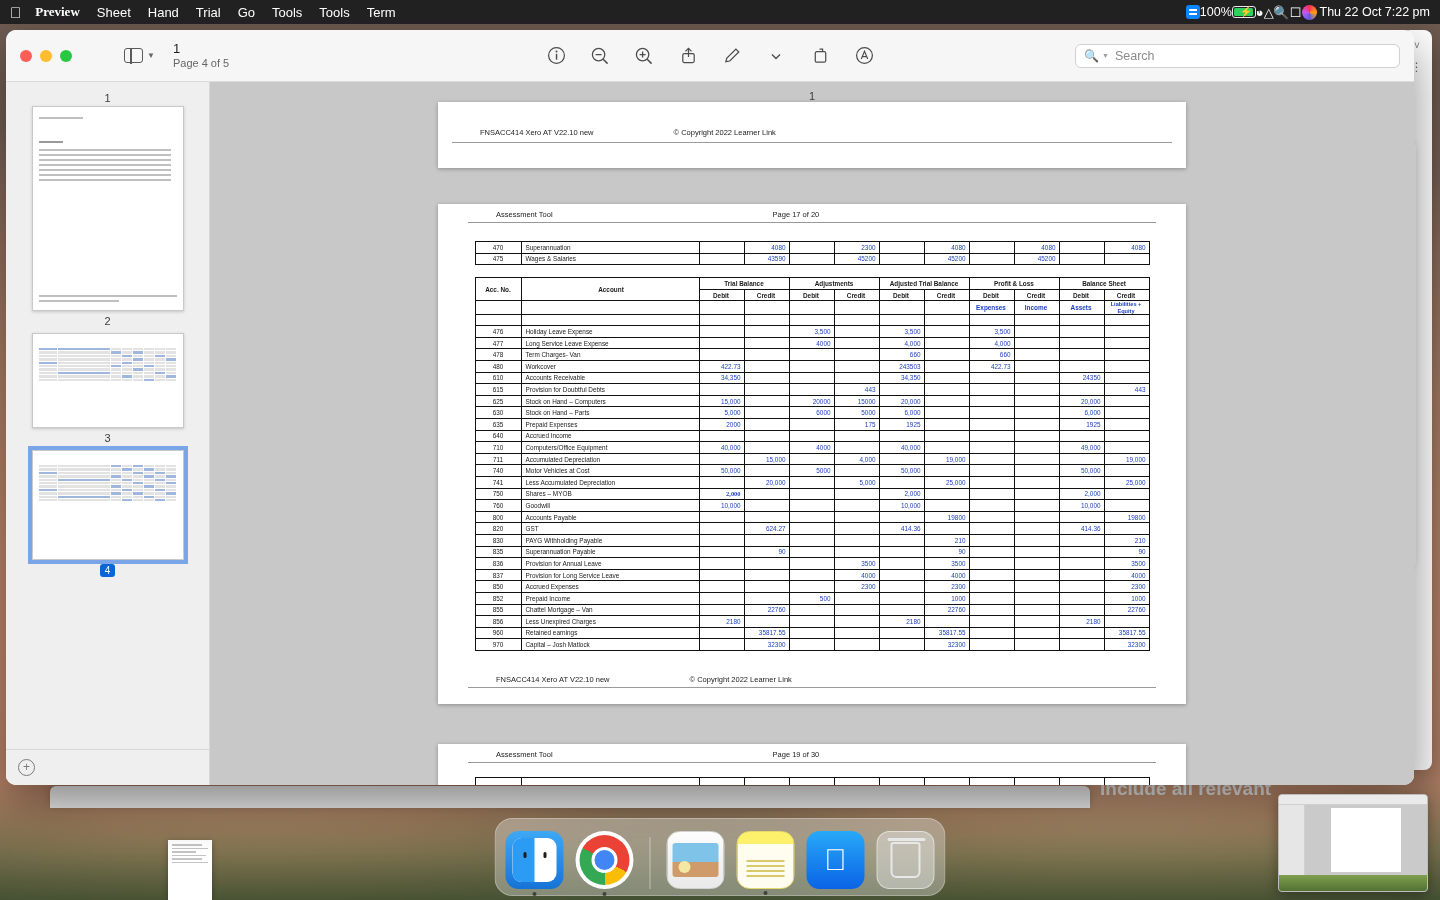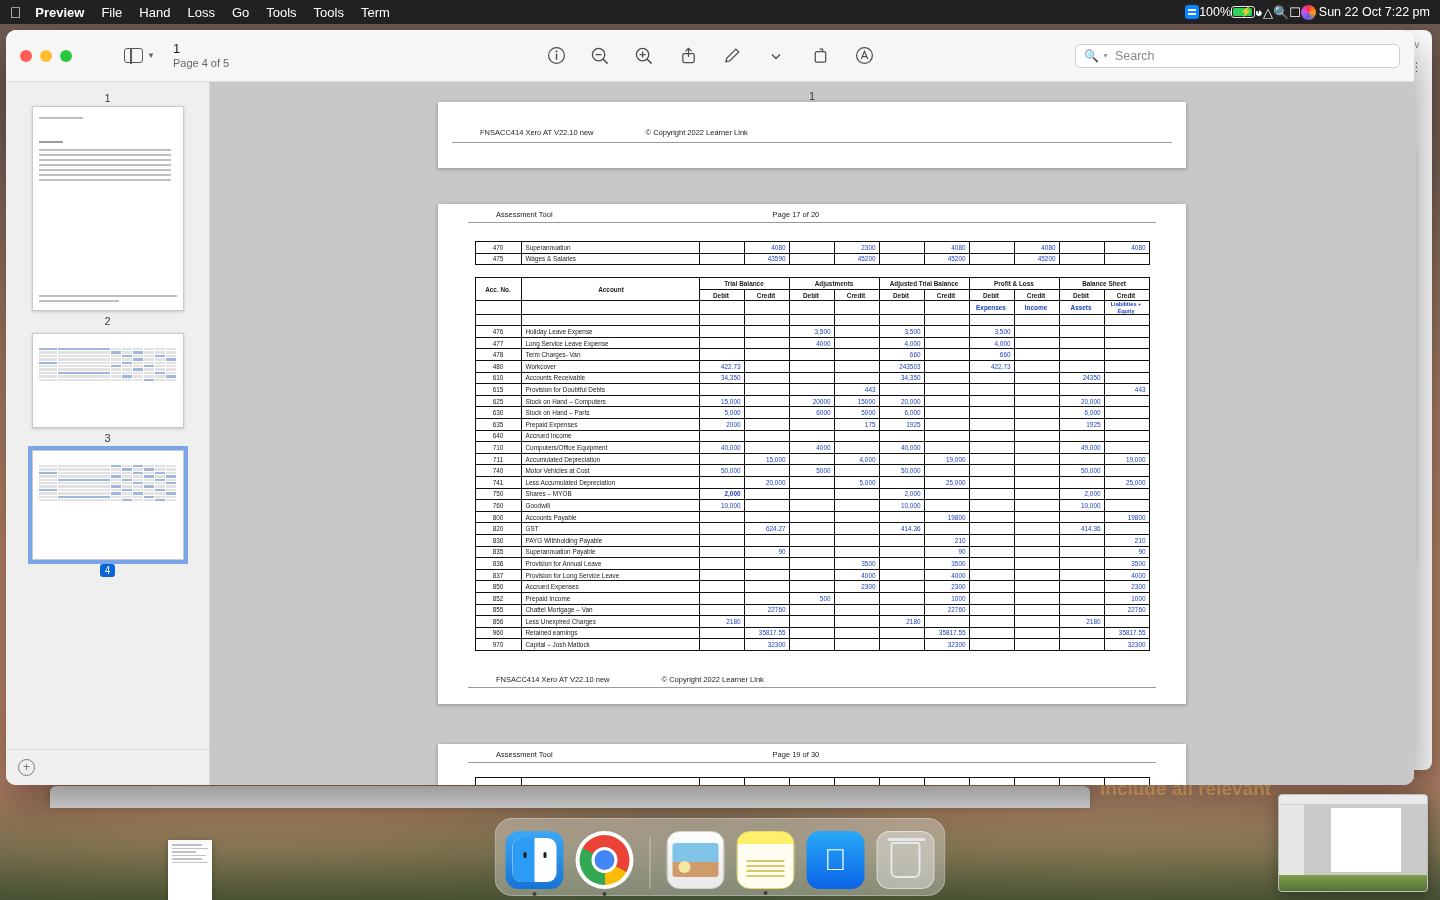--- a/index.html
+++ b/index.html
@@ -133,35 +133,35 @@
     box-shadow: 0 1px 4px rgba(0,0,0,.3);
   }
   .sheet-partial-top { height: 66px; }
   .sheet.main { padding: 0 16px; }
   .sheet-gap { height: 14px; }
 
   .doc-hdr {
     display: flex; font-size: 7.5px; color: #222; padding: 6px 12px 3px 28px;
     border-bottom: 1px solid #999; margin: 0 14px;
   }
-  .doc-hdr .right { margin-left: 52px; }
+  .doc-hdr .right { margin-left: 80px; }
 
   .hdr-row {
     display: flex; font-size: 7.5px; color: #222; margin: 0 14px;
     padding: 6px 12px 3px 28px; border-bottom: 1px solid #999;
   }
   .hdr-row .pg { margin-left: 220px; }
 
   table.tb { border-collapse: collapse; font-size: 6.4px; color: #1a1a1a; margin: 18px auto 0 auto; }
   table.tb td, table.tb th { border: 1px solid #111; padding: 0 2px; height: 11.6px; vertical-align: middle; }
   .c-acc { width: 46px; text-align: center; }
   .c-name { width: 178px; text-align: left; padding-left: 4px !important; }
   .c-amt { width: 45px; text-align: right; padding-right: 3px !important; }
   .blue { color: #1a3fbf; }
-  .bold { font-weight: bold; }
+  .bold { font-weight: bold; font-family: Liberation Serif, serif; }
   .th { text-align: center; font-weight: bold; }
   .spacer-row td { height: 9px; }
 
   
   .bg-win-right {
     position: absolute; right: 8px; top: 30px; width: 30px; height: 740px;
     background: #fff; border-radius: 8px 8px 8px 8px; box-shadow: 0 10px 30px rgba(0,0,0,.3);
     z-index: 30; display: flex; flex-direction: column; align-items: center; padding-top: 10px; gap: 9px;
   }
   .bg-win-right .dots { color: #6b6b6b; font-size: 12px; letter-spacing: 1px; }
@@ -176,21 +176,21 @@
   .bg-text2 { position: absolute; right: 42px; top: 432px; font-size: 13px; color: #111; z-index: 33;}
   .bg-text3 { position: absolute; right: 44px; top: 540px; font-size: 13px; color: #111; z-index: 33;}
 
   
   .bottom-strip {
     position: absolute; left: 50px; top: 786px; width: 1040px; height: 22px;
     background: #efefef; border-radius: 6px 6px 0 0; box-shadow: 0 -2px 8px rgba(0,0,0,.2); z-index: 20;
   }
   .caption-text {
     position: absolute; left: 1100px; top: 778px; font-size: 19px; font-weight: bold;
-    color: #fdba74; z-index: 25; white-space: nowrap;
+    color: #e5e5e5; z-index: 25; white-space: nowrap;
   }
   .small-doc-left {
     position: absolute; left: 168px; top: 840px; width: 44px; height: 60px; background: #fff;
     box-shadow: 0 2px 6px rgba(0,0,0,.3); z-index: 22; padding: 4px;
   }
   .small-doc-left .ln { height: 1.5px; background: #c4c4c4; margin-bottom: 2px; }
 
   
   .preview-card {
     position: absolute; right: 12px; bottom: 8px; width: 150px; height: 98px;
@@ -239,23 +239,23 @@
 
 <div id="root">
 
   <div class="wallpaper">
     <div class="greenery"></div>
   </div>
 
   <div class="menubar">
     <span class="apple"></span>
     <span class="mi bold">Preview</span>
-    <span class="mi">File</span>
+    <span class="mi">Sheet</span>
     <span class="mi">Hand</span>
-    <span class="mi">Loss</span>
+    <span class="mi">Trial</span>
     <span class="mi">Go</span>
     <span class="mi">Tools</span>
     <span class="mi">Tools</span>
     <span class="mi">Term</span>
     <span class="right">
       <span class="icon">
           <span class="ctrl-sq"></span>
         </span>
       <span style="font-size:12.5px;">100%</span>
       <span class="icon">
@@ -264,21 +264,21 @@
             <span class="bolt">⚡</span>
           </span>
       </span>
       <span class="icon">◕</span>
       <span class="icon">△</span>
       <span class="icon">🔍</span>
       <span class="icon">☐</span>
       <span class="icon">
           <span class="siri-dot"></span>
         </span>
-      <span class="clock" style="font-size:12.5px;">Sun 22 Oct  7:22 pm</span>
+      <span class="clock" style="font-size:12.5px;">Thu 22 Oct  7:22 pm</span>
     </span>
   </div>
 
   <div class="bg-win-right">
     <span class="vchev">˅</span>
     <span class="dots">⋮</span>
   </div>
   <div class="bg-doc-peek"></div>
   <div class="bg-text-peek">r</div>
   <div class="bg-text2">e</div>

